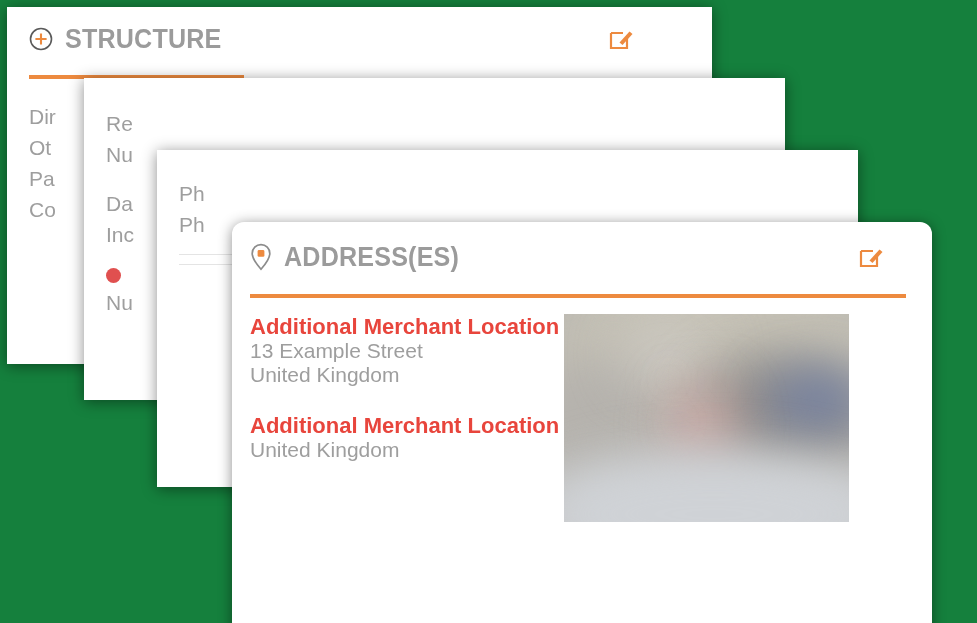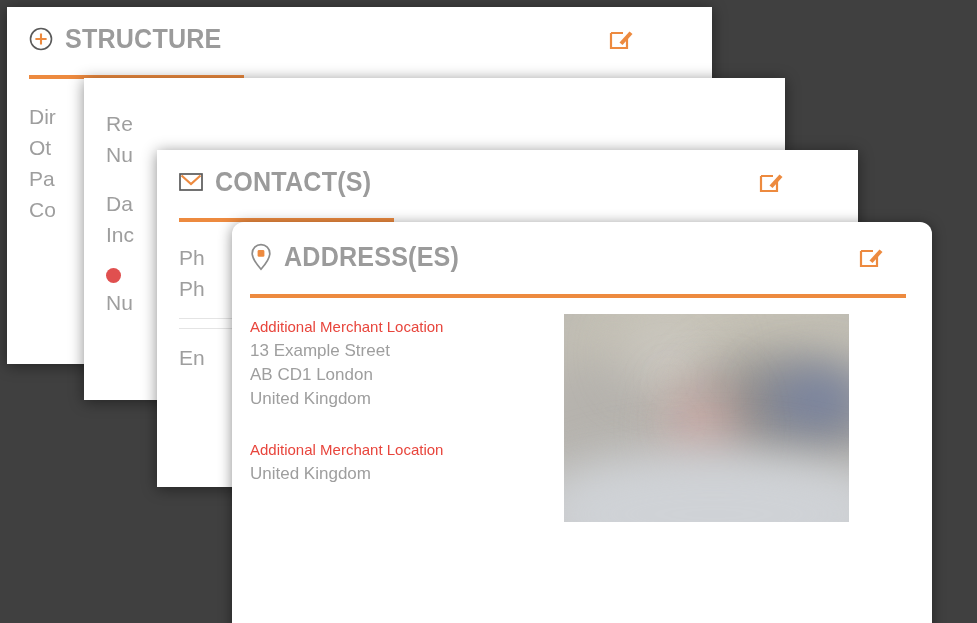--- a/index.html
+++ b/index.html
@@ -10,21 +10,21 @@
     height: 623px;
     background: #000000;
     overflow: hidden;
     font-family: "Liberation Sans", sans-serif;
   }
 
   #stage {
     position: relative;
     width: 977px;
     height: 623px;
-    background: #404040;
+    background: #15803d;
   }
 
   
   .card {
     position: absolute;
     background: #ffffff;
     box-shadow: 0 2px 14px rgba(0,0,0,0.45);
     overflow: hidden;
   }
 
@@ -131,28 +131,29 @@
     display: flex;
     padding: 22px 18px 0 18px;
     gap: 24px;
   }
 
   .addr-col { flex: 0 0 auto; width: 290px; }
 
   .addr-group { margin-bottom: 26px; }
 
   .addr-label {
-    font-size: 15px;
+    font-size: 22px;
     line-height: 25px;
     color: #e8453c;
     white-space: nowrap;
+    font-weight: bold;
   }
 
   .addr-line {
-    font-size: 17px;
+    font-size: 21px;
     line-height: 24px;
     color: #9e9e9e;
     white-space: nowrap;
   }
 
   
   .map-thumb {
     position: relative;
     width: 285px;
     height: 208px;
@@ -217,44 +218,27 @@
         <div class="field-line">Inc</div>
       </div>
       <div>
         <div class="red-dot"></div>
         <div class="field-line">Nu</div>
       </div>
     </div>
   </div>
 
   <div class="card" id="card-contacts">
-    <div class="card-head">
-      <span class="head-icon">
-        <svg width="24" height="20" viewBox="0 0 24 20">
-          <rect x="1" y="2" width="22" height="16" fill="none" stroke="#5a5a5a" stroke-width="1.7"></rect>
-          <path d="M2.5 3.5 L12 12 L21.5 3.5" fill="none" stroke="#ed8a3f" stroke-width="2.2"></path>
-        </svg>
-      </span>
-      <span class="card-title">CONTACT(S)</span>
-      <span class="edit-btn" style="right:74px;">
-        <svg width="26" height="26" viewBox="0 0 26 26">
-          <path d="M3 7 H15 M3 7 V22 H19 V12" fill="none" stroke="#ed8a3f" stroke-width="2.2"></path>
-          <path d="M11.5 16.5 L21.5 5.5 L24.5 8.0 L14.5 19.0 Z" fill="#ed8a3f"></path>
-        </svg>
-      </span>
-      <div class="underline"></div>
-    </div>
     <div class="body" style="padding-top:28px; width:120px;">
       <div>
         <div class="field-line">Ph</div>
         <div class="field-line">Ph</div>
       </div>
       <div class="divider" style="margin-top:14px;"></div>
       <div class="divider"></div>
-      <div class="field-line" style="line-height:40px;">En</div>
     </div>
   </div>
 
   <div class="card" id="card-addresses">
     <div class="card-head" style="height:70px;">
       <span class="head-icon" style="margin-left:18px;">
         <svg width="22" height="28" viewBox="0 0 22 28">
           <path d="M11 1.6 C6.1 1.6 2.2 5.5 2.2 10.4 C2.2 16.4 11 26.2 11 26.2 C11 26.2 19.8 16.4 19.8 10.4 C19.8 5.5 15.9 1.6 11 1.6 Z" fill="none" stroke="#8c8c8c" stroke-width="1.7"></path>
           <rect x="7.6" y="7.0" width="6.8" height="6.8" rx="1.4" fill="#ed8a3f"></rect>
         </svg>
@@ -268,21 +252,20 @@
       </span>
       <div class="underline"></div>
     </div>
 
     <div class="addr-body">
       <div class="addr-col">
 
         <div class="addr-group">
           <div class="addr-label">Additional Merchant Location</div>
           <div class="addr-line">13 Example Street</div>
-          <div class="addr-line">AB CD1 London</div>
           <div class="addr-line">United Kingdom</div>
         </div>
 
         <div class="addr-group">
           <div class="addr-label">Additional Merchant Location</div>
           <div class="addr-line">United Kingdom</div>
         </div>
 
       </div>
 

